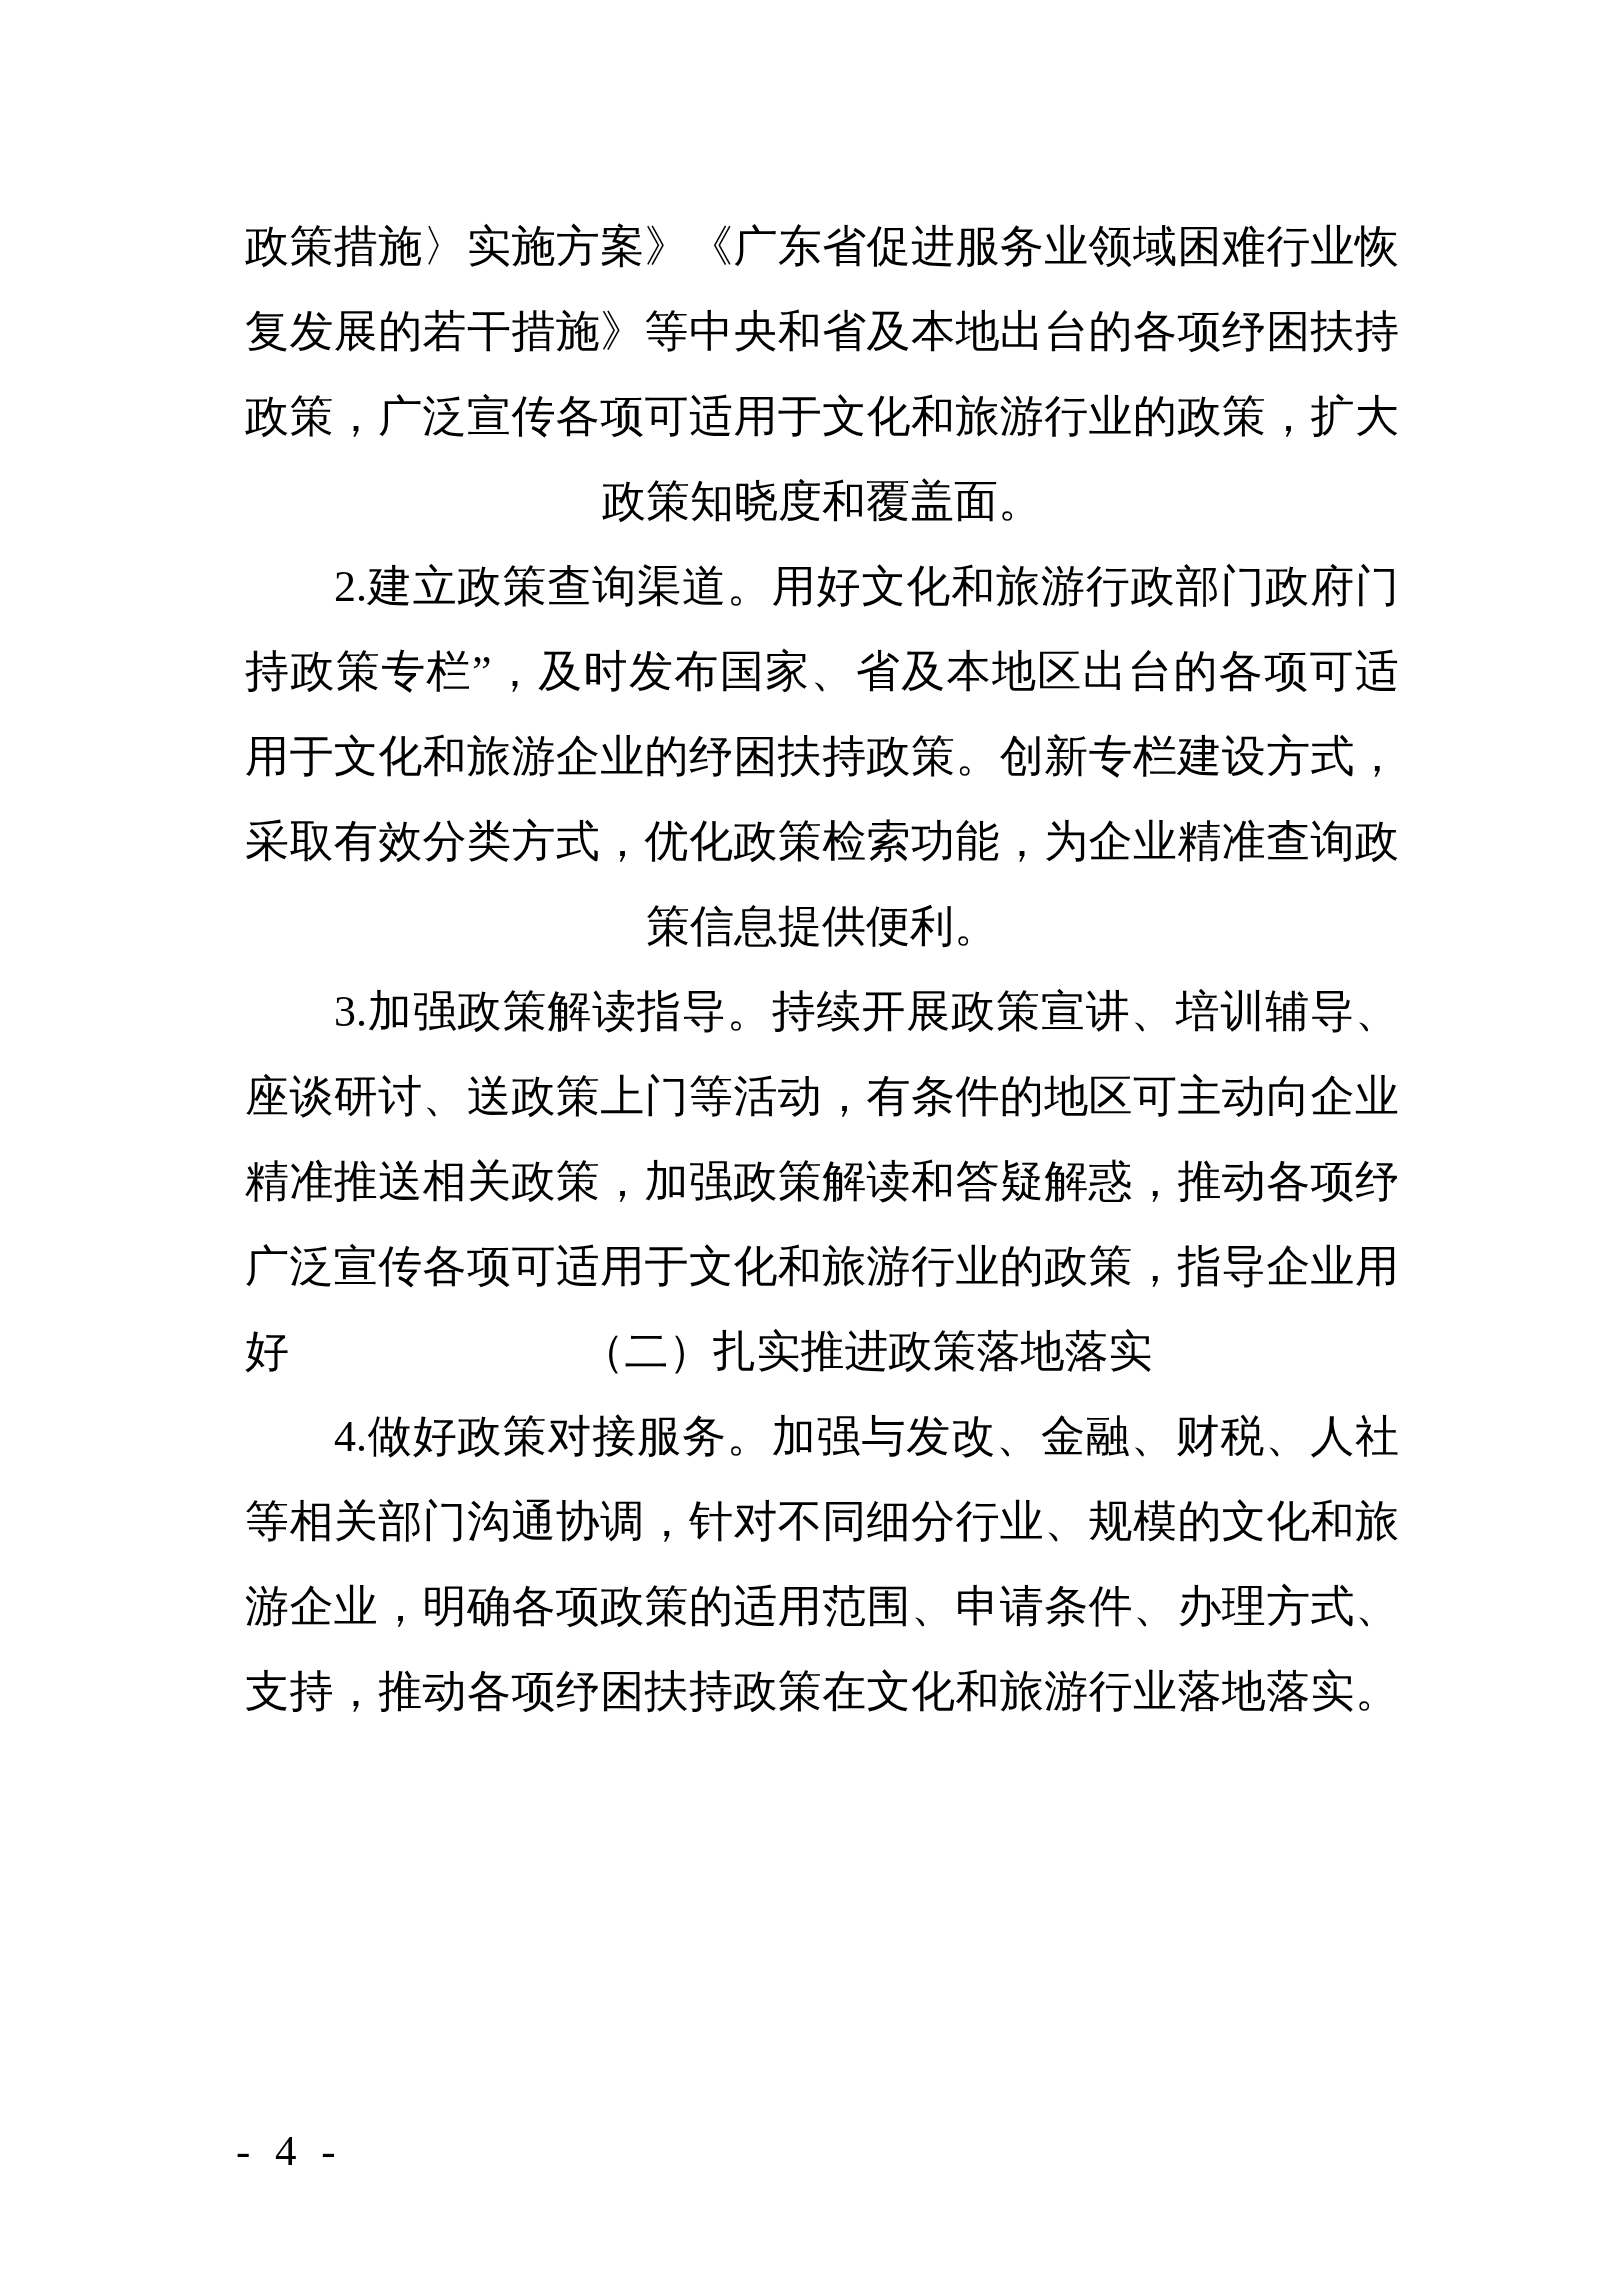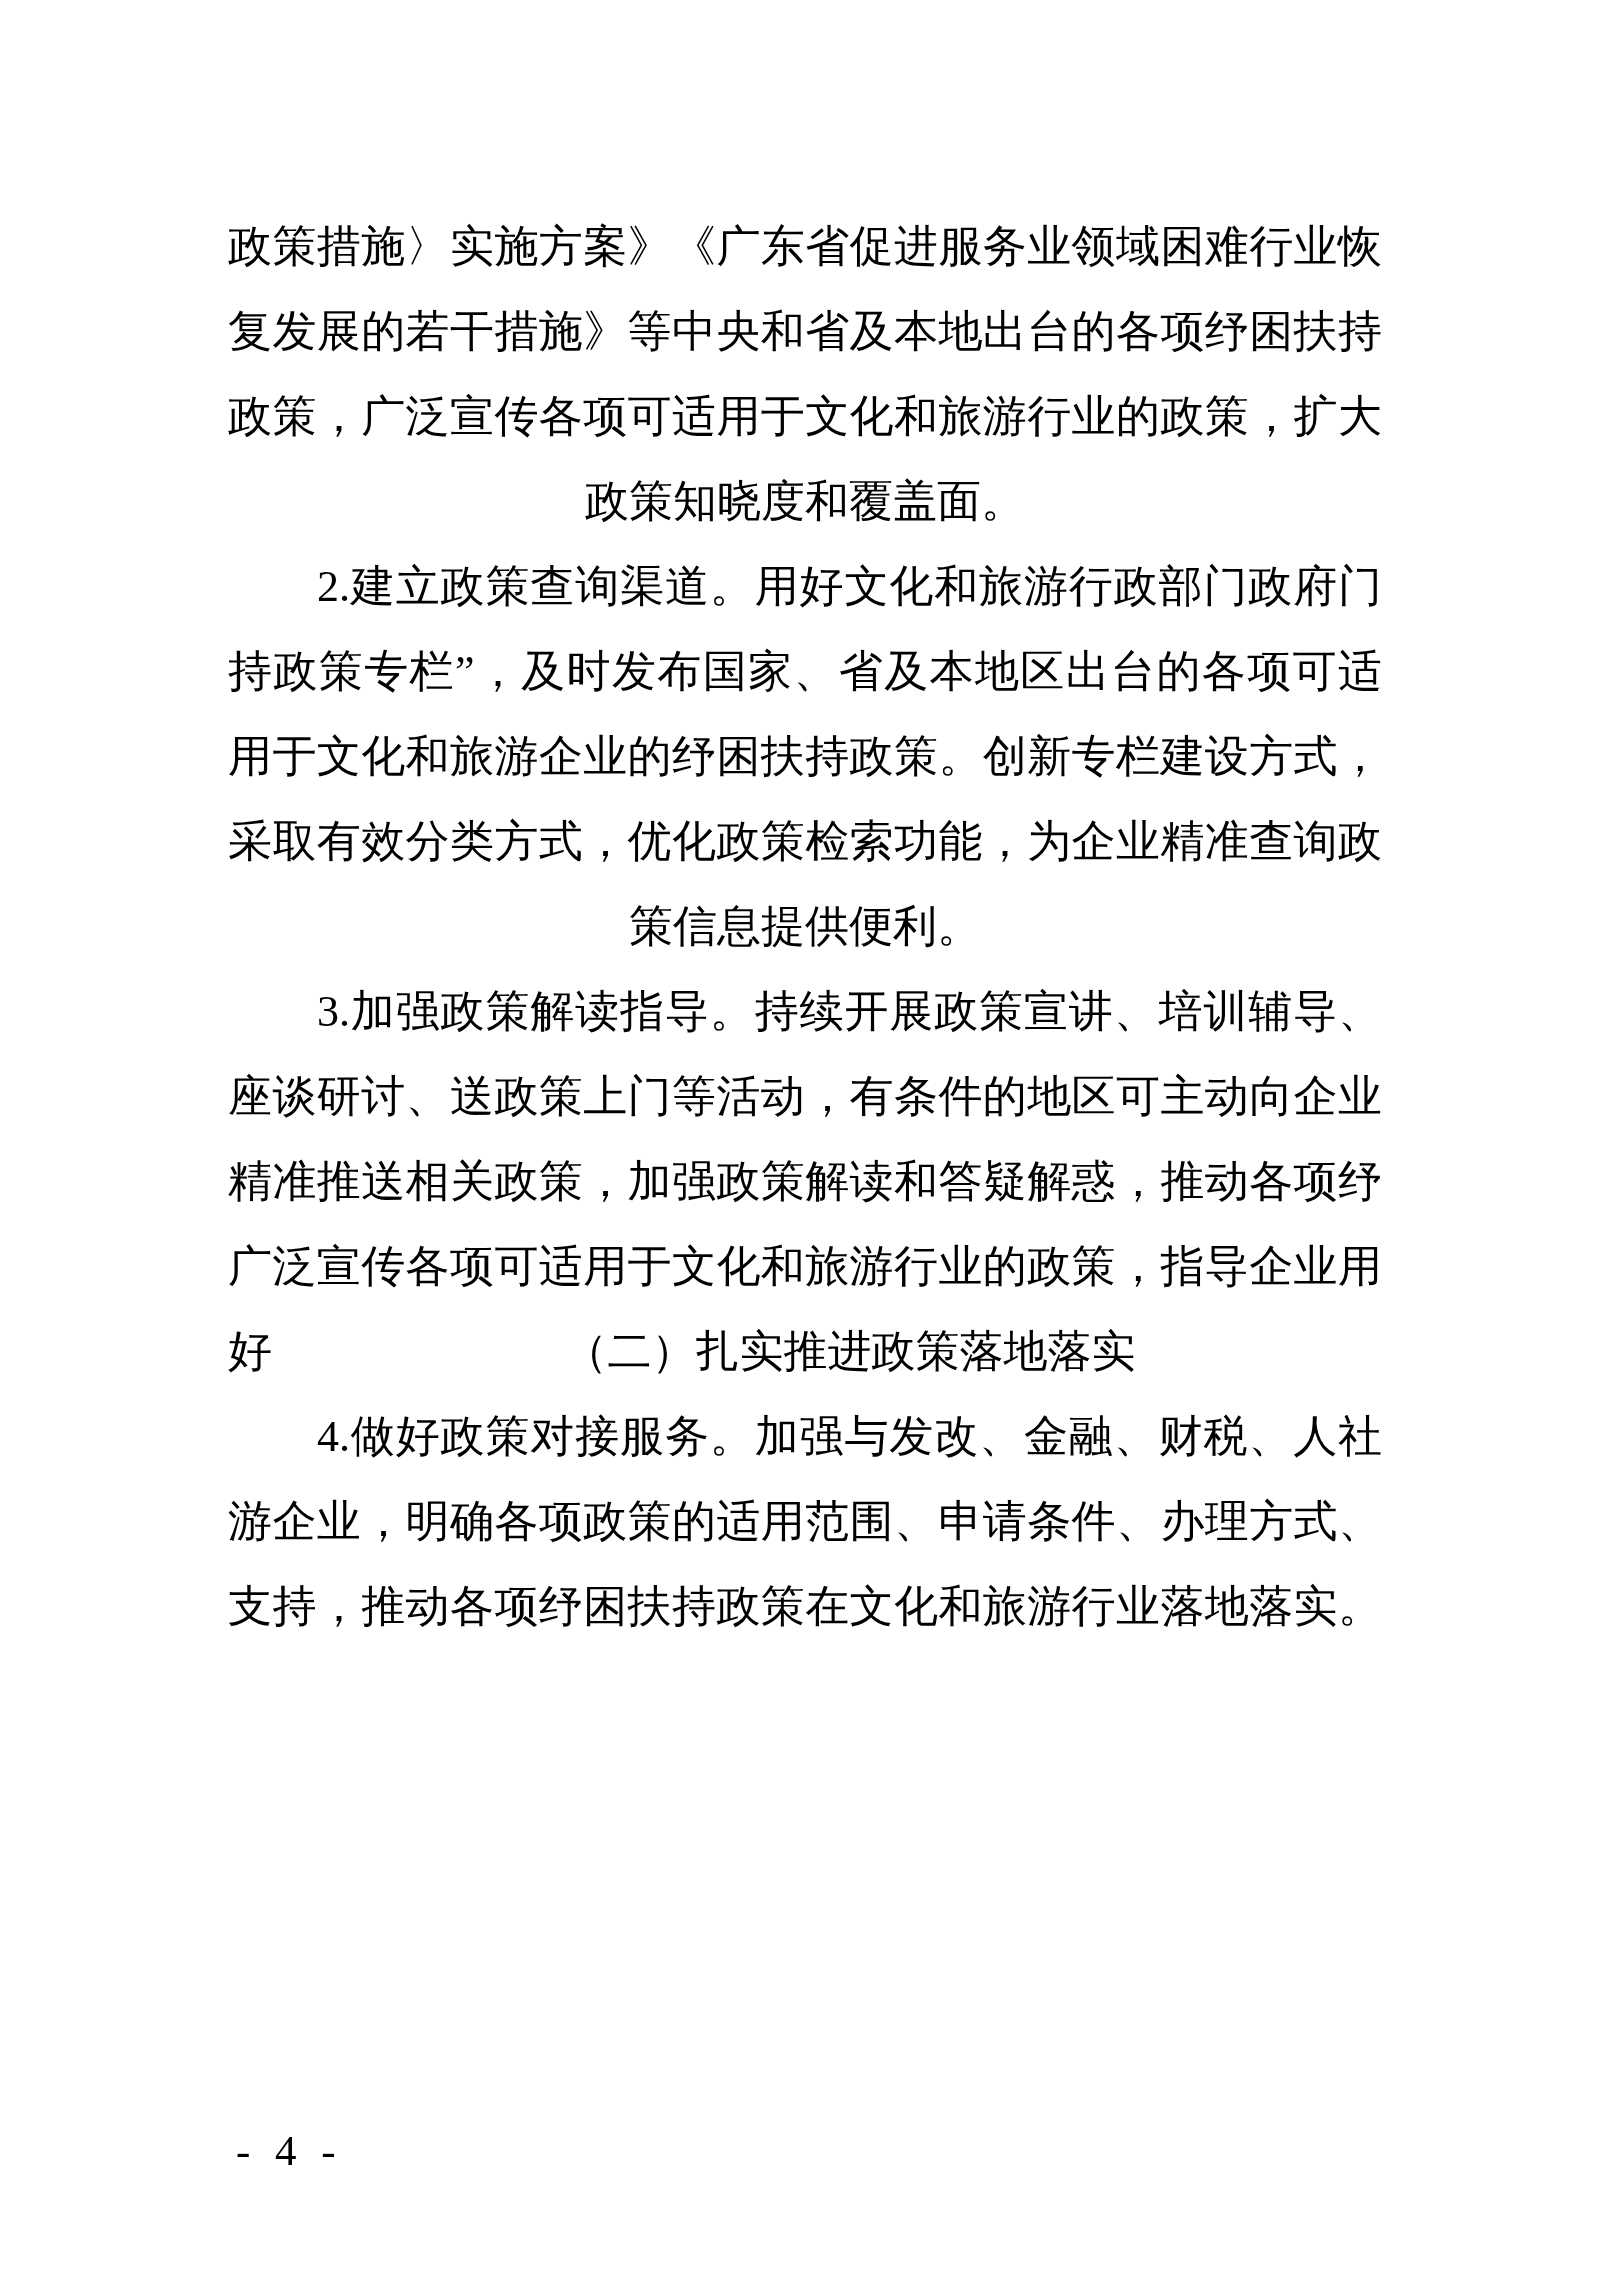--- a/index.html
+++ b/index.html
@@ -11,21 +11,21 @@
     position: relative;
     width: 1618px;
     height: 2295px;
     background: #ffffff;
     color: #000000;
     font-family: "Liberation Serif", "DejaVu Serif", serif;
     overflow: hidden;
   }
   .text-block {
     position: absolute;
-    left: 228px;
+    left: 245px;
     top: 204px;
     width: 1154px;
   }
   .line {
     font-size: 44px;
     line-height: 85px;
     height: 85px;
     text-align: center;
     white-space: nowrap;
     letter-spacing: 0;
@@ -60,19 +60,20 @@
     <div class="line full">持政策专栏”，及时发布国家、省及本地区出台的各项可适</div>
     <div class="line full">用于文化和旅游企业的纾困扶持政策。创新专栏建设方式，</div>
     <div class="line full">采取有效分类方式，优化政策检索功能，为企业精准查询政</div>
     <div class="line">策信息提供便利。</div>
     <div class="line full indent">3.加强政策解读指导。持续开展政策宣讲、培训辅导、</div>
     <div class="line full">座谈研讨、送政策上门等活动，有条件的地区可主动向企业</div>
     <div class="line full">精准推送相关政策，加强政策解读和答疑解惑，推动各项纾</div>
     <div class="line full">广泛宣传各项可适用于文化和旅游行业的政策，指导企业用好</div>
     <div class="line indent">（二）扎实推进政策落地落实</div>
     <div class="line full indent">4.做好政策对接服务。加强与发改、金融、财税、人社</div>
+    <div class="line full">等相关部门沟通协调，针对不同细分行业、规模的文化和旅</div>
     <div class="line full">游企业，明确各项政策的适用范围、申请条件、办理方式、</div>
     <div class="line full">支持，推动各项纾困扶持政策在文化和旅游行业落地落实。</div>
   </div>
 
   <div class="page-number">- 4 -</div>
 </div>
 
 
 </body></html>

